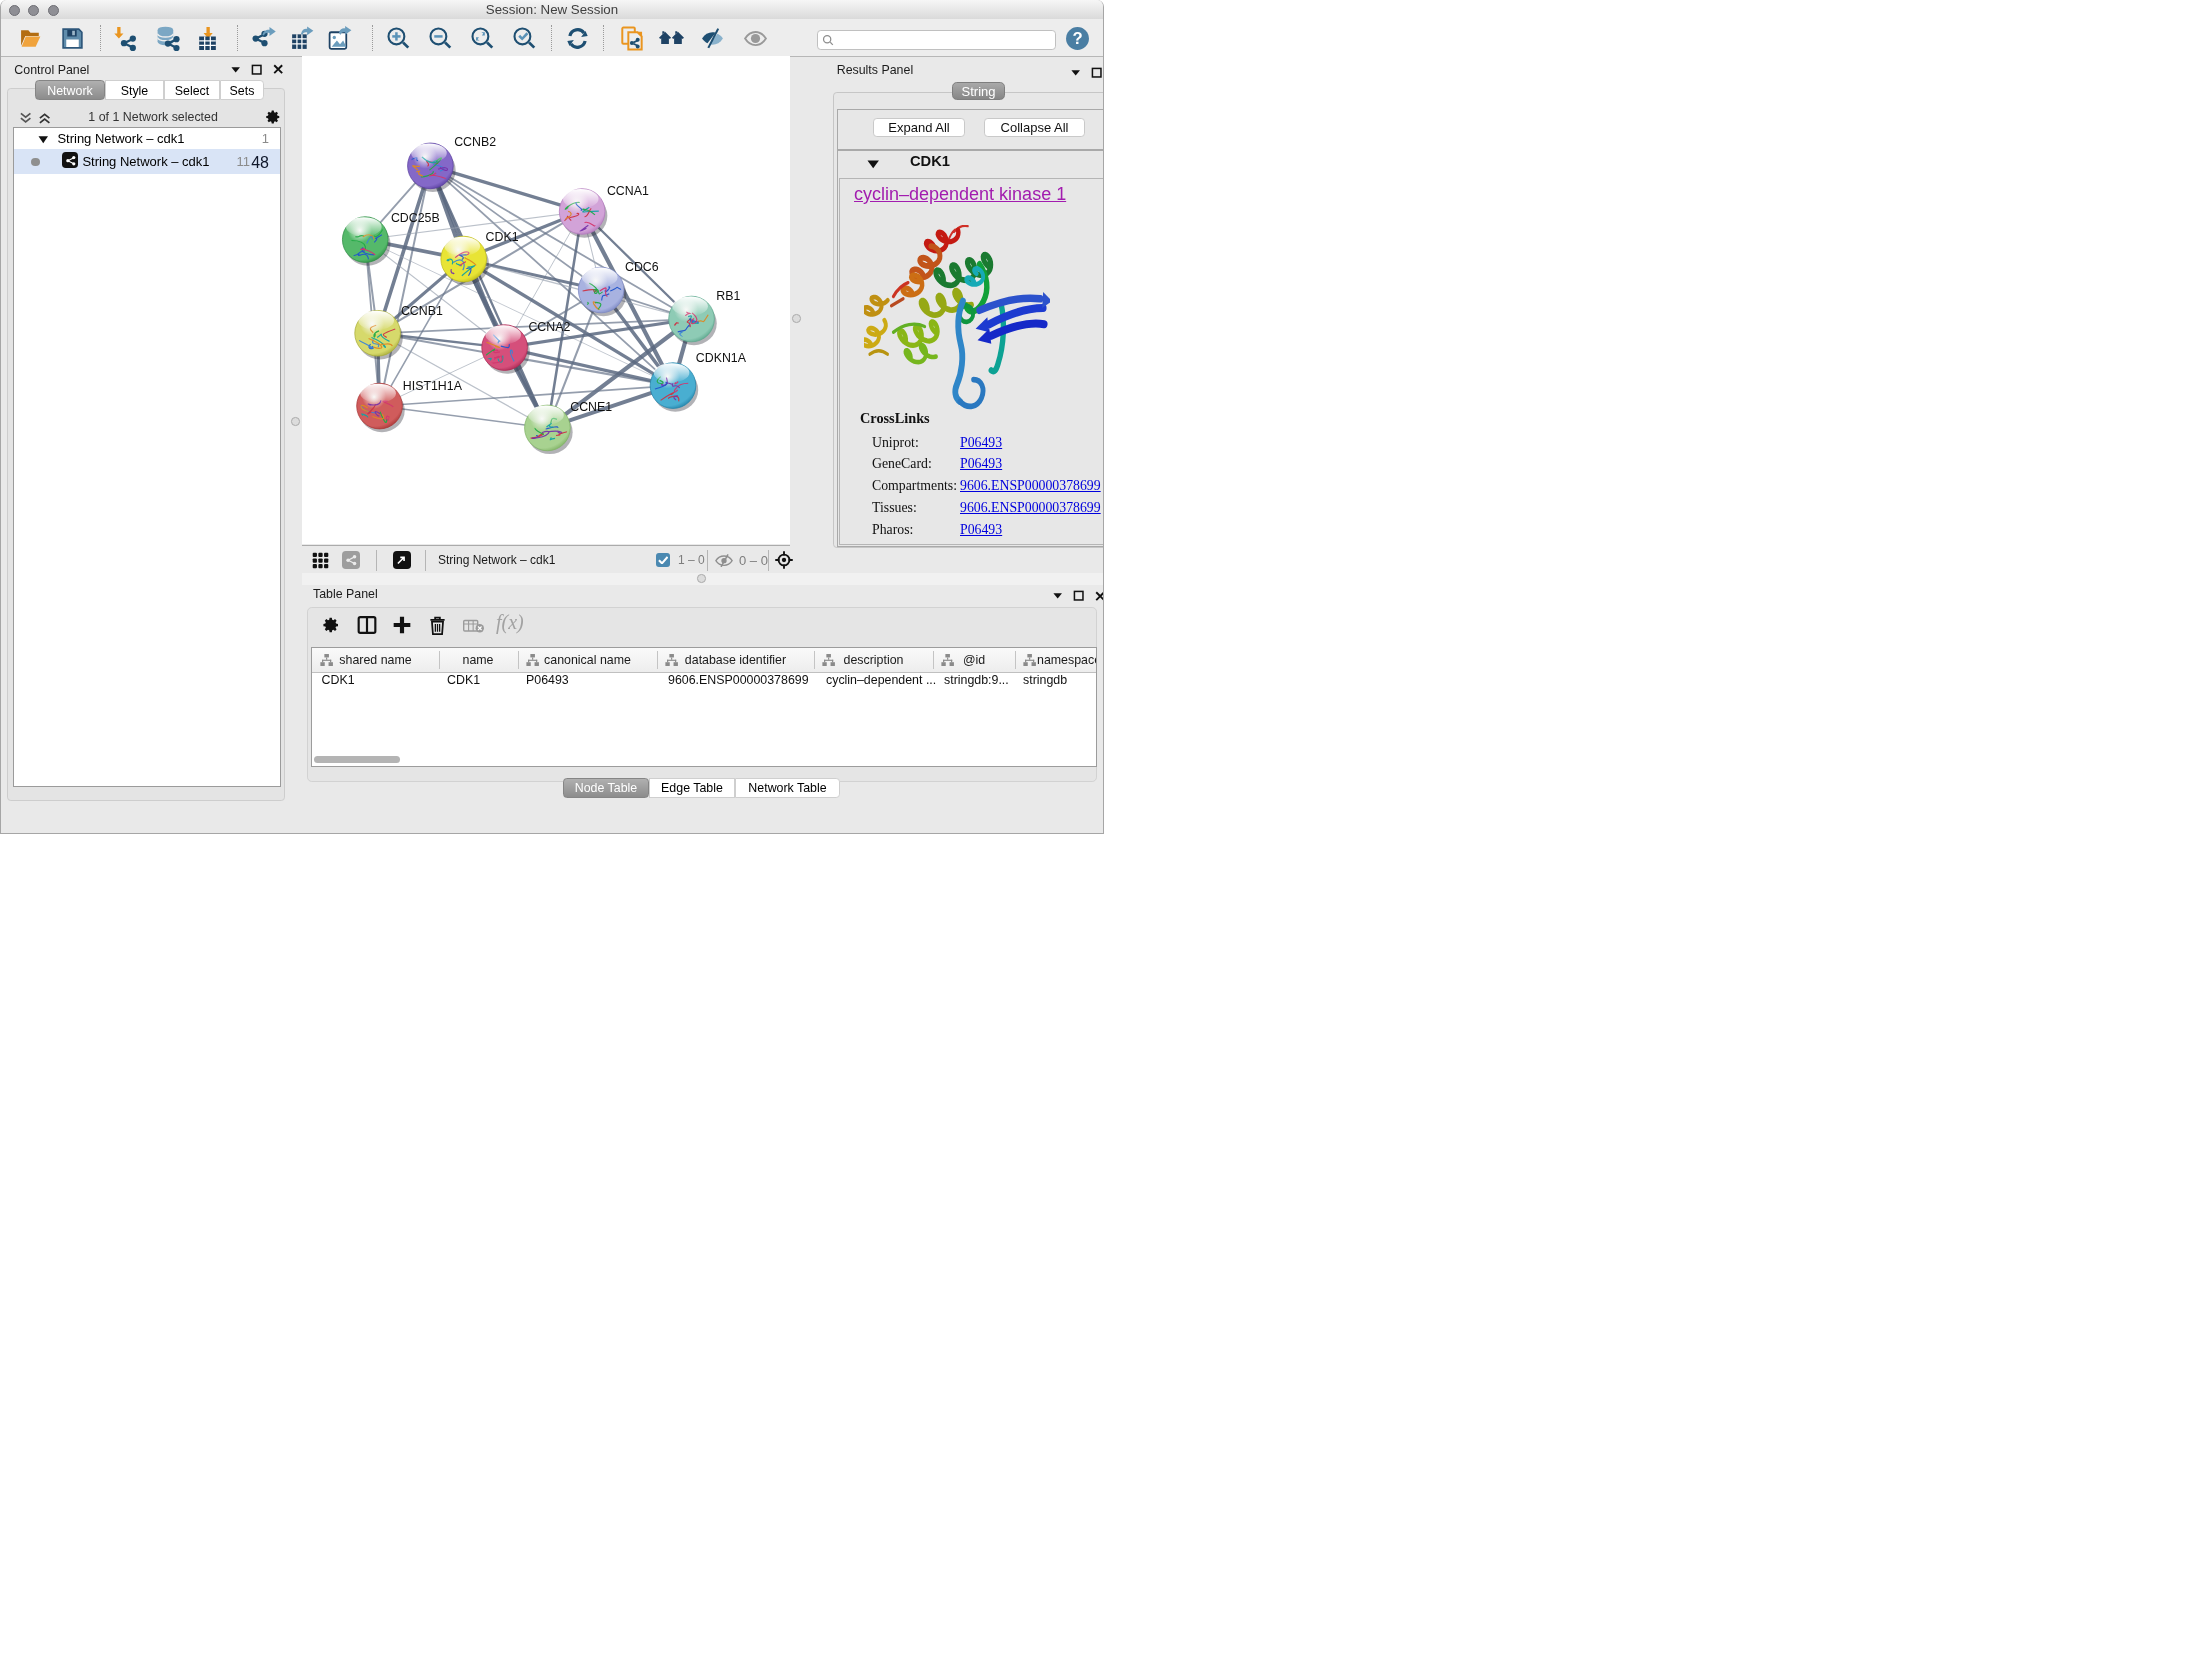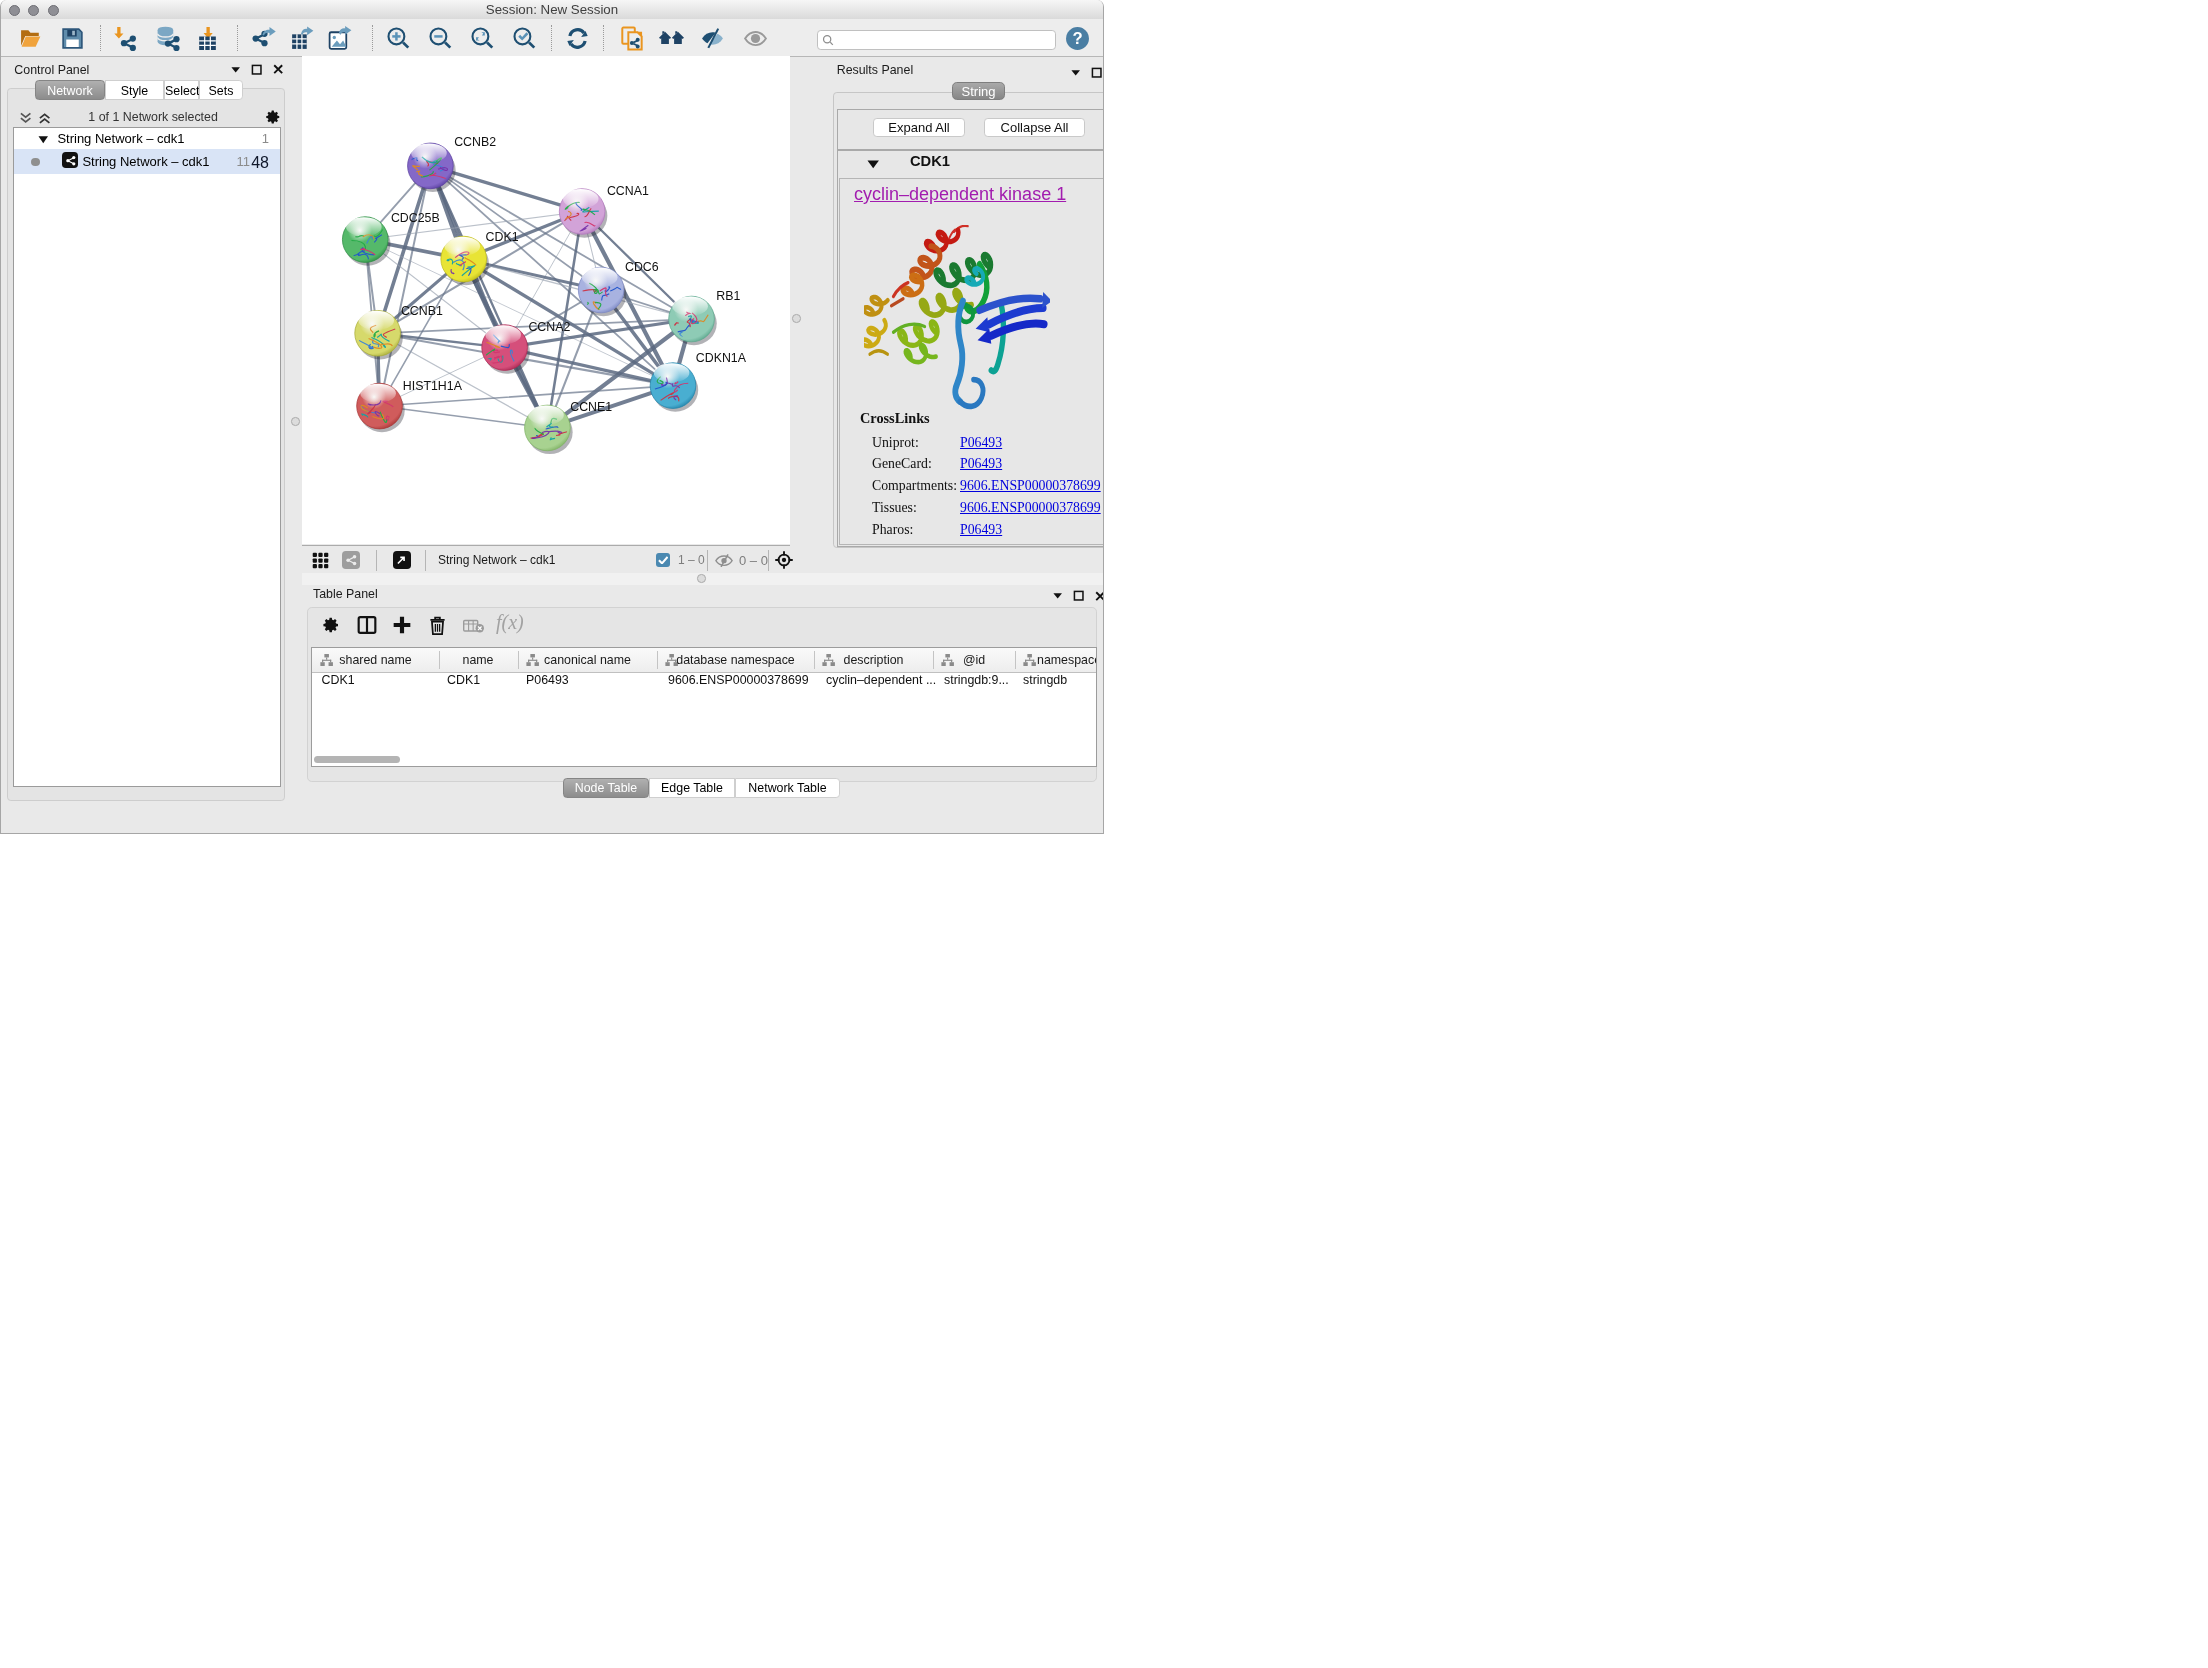--- a/index.html
+++ b/index.html
@@ -222,21 +222,21 @@
           <rect x="1.5" y="1.5" width="9" height="9" fill="none" stroke="#111" stroke-width="1.6"></rect>
         </svg>
       <svg width="12.4" height="12.4" viewBox="0 0 12 12">
           <path d="M1.5 2.8L2.8 1.5 6 4.7 9.2 1.5l1.3 1.3L7.3 6l3.2 3.2-1.3 1.3L6 7.3 2.8 10.5 1.5 9.2 4.7 6z" fill="#111"></path>
         </svg>
     </div>
     <div id="ctlbody"></div>
     <div id="ctltabs">
       <div class="ctab tabsel" style="width:70px;border-radius:3.8px;">Network</div>
       <div class="ctab tabun" style="width:59px;">Style</div>
-      <div class="ctab tabun" style="width:35px;">Select</div>
+      <div class="ctab tabun" style="width:56px;">Select</div>
       <div class="ctab tabun" style="width:44px;border-radius:0 3.8px 3.8px 0;">Sets</div>
     </div>
     <div id="netrow">
       <svg style="position:absolute;left:8.6px;top:4.8px" width="13.3" height="12.4" viewBox="0 0 14 13">
           <g fill="none" stroke="#555" stroke-width="1.8">
             <path d="M2 1.5l5 4 5-4M2 6.5l5 4 5-4"></path>
           </g>
         </svg>
       <svg style="position:absolute;left:27.6px;top:4.8px" width="13.3" height="12.4" viewBox="0 0 14 13">
           <g fill="none" stroke="#333" stroke-width="1.8">
@@ -813,21 +813,21 @@
           <svg class="hicon" style="left:353px" width="13.3" height="12.4" viewBox="0 0 14 13">
             <g fill="#8a8a8a">
               <rect x="4.6" y="0" width="4.8" height="3.6"></rect>
               <rect x="0.4" y="8.6" width="4.6" height="4"></rect>
               <rect x="9" y="8.6" width="4.6" height="4"></rect>
               <path d="M6.4 3.6h1.2v2.4H6.4z"></path>
               <path d="M2.2 6h9.6v1.2H2.2z"></path>
               <path d="M2.2 6h1.2v2.6H2.2zM10.6 6h1.2v2.6h-1.2z"></path>
             </g>
           </svg>
-          <div class="hcell" style="left:345px;width:157px;text-align:center;line-height:24px;">database namespace</div>
+          <div class="hcell" style="left:345px;width:157px;text-align:center;line-height:24px;">database identifier</div>
           <div class="hsep" style="left:345px;"></div>
           <svg class="hicon" style="left:510px" width="13.3" height="12.4" viewBox="0 0 14 13">
             <g fill="#8a8a8a">
               <rect x="4.6" y="0" width="4.8" height="3.6"></rect>
               <rect x="0.4" y="8.6" width="4.6" height="4"></rect>
               <rect x="9" y="8.6" width="4.6" height="4"></rect>
               <path d="M6.4 3.6h1.2v2.4H6.4z"></path>
               <path d="M2.2 6h9.6v1.2H2.2z"></path>
               <path d="M2.2 6h1.2v2.6H2.2zM10.6 6h1.2v2.6h-1.2z"></path>
             </g>

